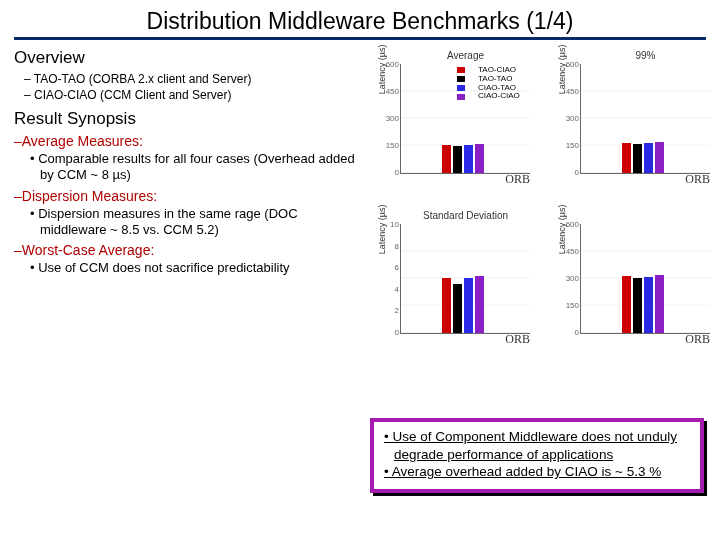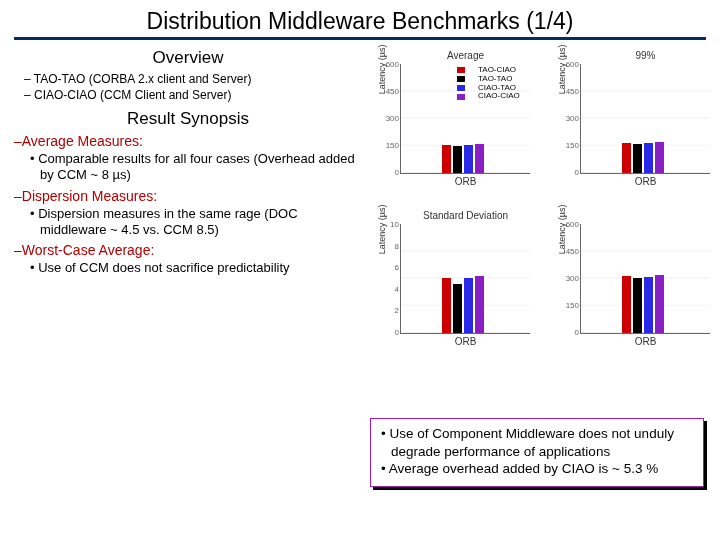--- a/index.html
+++ b/index.html
@@ -2,57 +2,57 @@
 <html><head>
 <meta charset="utf-8">
 <style>
   * { margin: 0; padding: 0; box-sizing: border-box; }
   html, body { width: 720px; height: 540px; font-family: Arial, Helvetica, sans-serif; background: #fff; color: #000; }
   .slide { width: 720px; height: 540px; position: relative; padding: 8px 14px 10px 14px; }
   .title { font-size: 23px; font-weight: 400; text-align: center; border-bottom: 3px solid #0a2a66; padding-bottom: 2px; margin-bottom: 6px; }
   .cols { display: flex; gap: 8px; }
   .left { width: 348px; }
   .right { width: 336px; position: relative; }
-  .overview-h, .synopsis-h { font-size: 17px; font-weight: 400; margin: 2px 0 4px 0; text-align: center; }
+  .overview-h, .synopsis-h { font-size: 17px; font-weight: 400; margin: 2px 0 4px 0; }
   .para { font-size: 13px; line-height: 1.25; margin-bottom: 4px; }
   .cases { font-size: 12px; line-height: 1.25; padding-left: 10px; margin-bottom: 6px; }
   .cases div { text-indent: -8px; padding-left: 8px; margin-bottom: 1px; }
   .measure-h { font-size: 14px; color: #b00000; font-weight: 400; margin: 4px 0 2px 0; }
   .bullet { font-size: 13px; line-height: 1.25; padding-left: 26px; text-indent: -10px; margin-bottom: 2px; }
   .charts { width: 336px; height: 310px; position: relative; }
   .chart { position: absolute; border-left: 1px solid #666; border-bottom: 1px solid #666; background: linear-gradient(to top, rgba(0,0,0,0.06) 1px, transparent 1px); background-size: 100% 25%; }
   .chart .bars { position: absolute; bottom: 0; display: flex; align-items: flex-end; gap: 2px; }
   .bar { width: 9px; }
   .ylab { position: absolute; left: -24px; top: 50%; transform: rotate(-90deg) translateX(50%); transform-origin: left top; font-size: 9px; color: #333; white-space: nowrap; }
-  .xlab { position: absolute; bottom: -14px; left: 0; right: 0; text-align: center; font-size: 10px; color: #333; }
+  .xlab { position: absolute; bottom: -14px; left: 0; right: 0; text-align: right; font-size: 12px; color: #333; font-family: Liberation Serif, serif; }
   .ctitle { position: absolute; top: -14px; left: 0; right: 0; text-align: center; font-size: 10px; color: #333; }
   .yticks { position: absolute; left: -22px; top: -4px; bottom: -4px; width: 20px; display: flex; flex-direction: column; justify-content: space-between; font-size: 8px; color: #666; text-align: right; }
   .legend { position: absolute; left: 56px; top: 2px; font-size: 8px; line-height: 1.1; }
   .legend div { display: flex; align-items: center; gap: 13px; }
   .sw { width: 8px; height: 6px; display: inline-block; }
-  .callout { position: absolute; left: 370px; top: 418px; width: 334px; border: 1px solid #a21caf; box-shadow: 3px 3px 0 #000; background: #fff; padding: 6px 8px 8px 10px; font-size: 13.5px; line-height: 1.3; }
+  .callout { position: absolute; left: 370px; top: 418px; width: 334px; border: 4px solid #a21caf; box-shadow: 3px 3px 0 #000; background: #fff; padding: 6px 8px 8px 10px; font-size: 13.5px; line-height: 1.3; text-decoration: underline; }
   .callout div { text-indent: -10px; padding-left: 10px; }
 </style>
 </head>
 <body>
 
 <div class="slide">
   <h1 class="title">Distribution Middleware Benchmarks (1/4)</h1>
   <div class="cols">
     <div class="left">
       <h2 class="overview-h">Overview</h2>
       <div class="cases">
         <div>– TAO-TAO (CORBA 2.x client and Server)</div>
         <div>– CIAO-CIAO (CCM Client and Server)</div>
       </div>
       <h2 class="synopsis-h">Result Synopsis</h2>
       <div class="measure-h">–Average Measures:</div>
       <div class="bullet">• Comparable results for all four cases (Overhead added by CCM ~ 8 µs)</div>
       <div class="measure-h">–Dispersion Measures:</div>
-      <div class="bullet">• Dispersion measures in the same rage (DOC middleware ~ 4.5 vs. CCM 8.5)</div>
+      <div class="bullet">• Dispersion measures in the same rage (DOC middleware ~ 8.5 vs. CCM 5.2)</div>
       <div class="measure-h">–Worst-Case Average:</div>
       <div class="bullet">• Use of CCM does not sacrifice predictability</div>
     </div>
     <div class="right">
       <div class="charts" id="charts">
           <div class="chart" style="left: 30px; top: 18px; width: 130px; height: 110px;">
             <div class="ctitle">Average</div>
             <div class="yticks">
               <span>600</span>
               <span>450</span>

